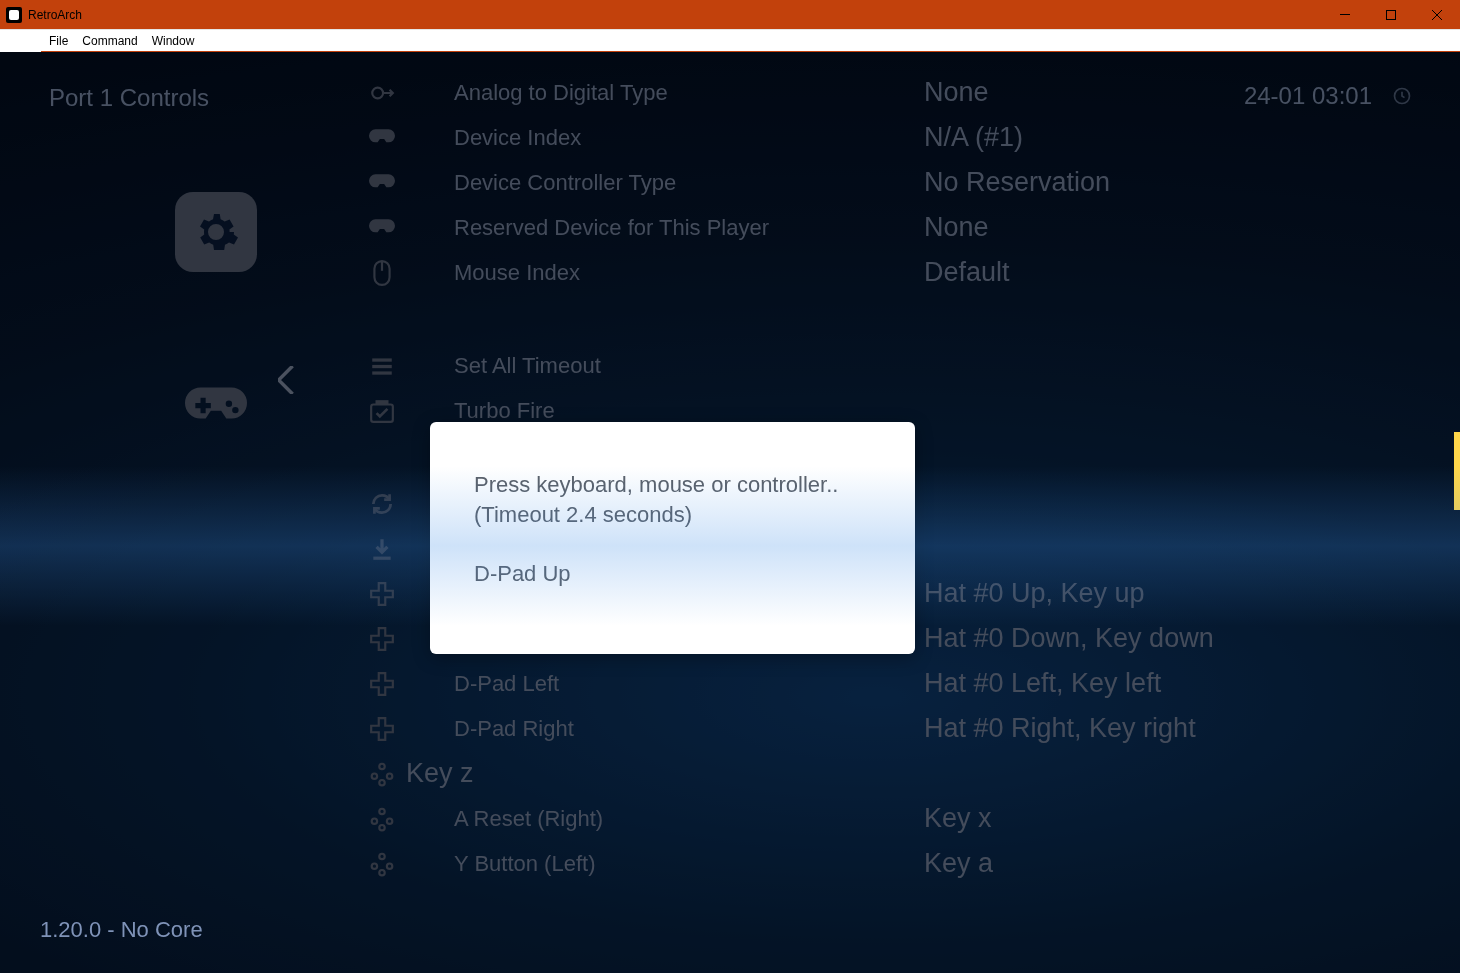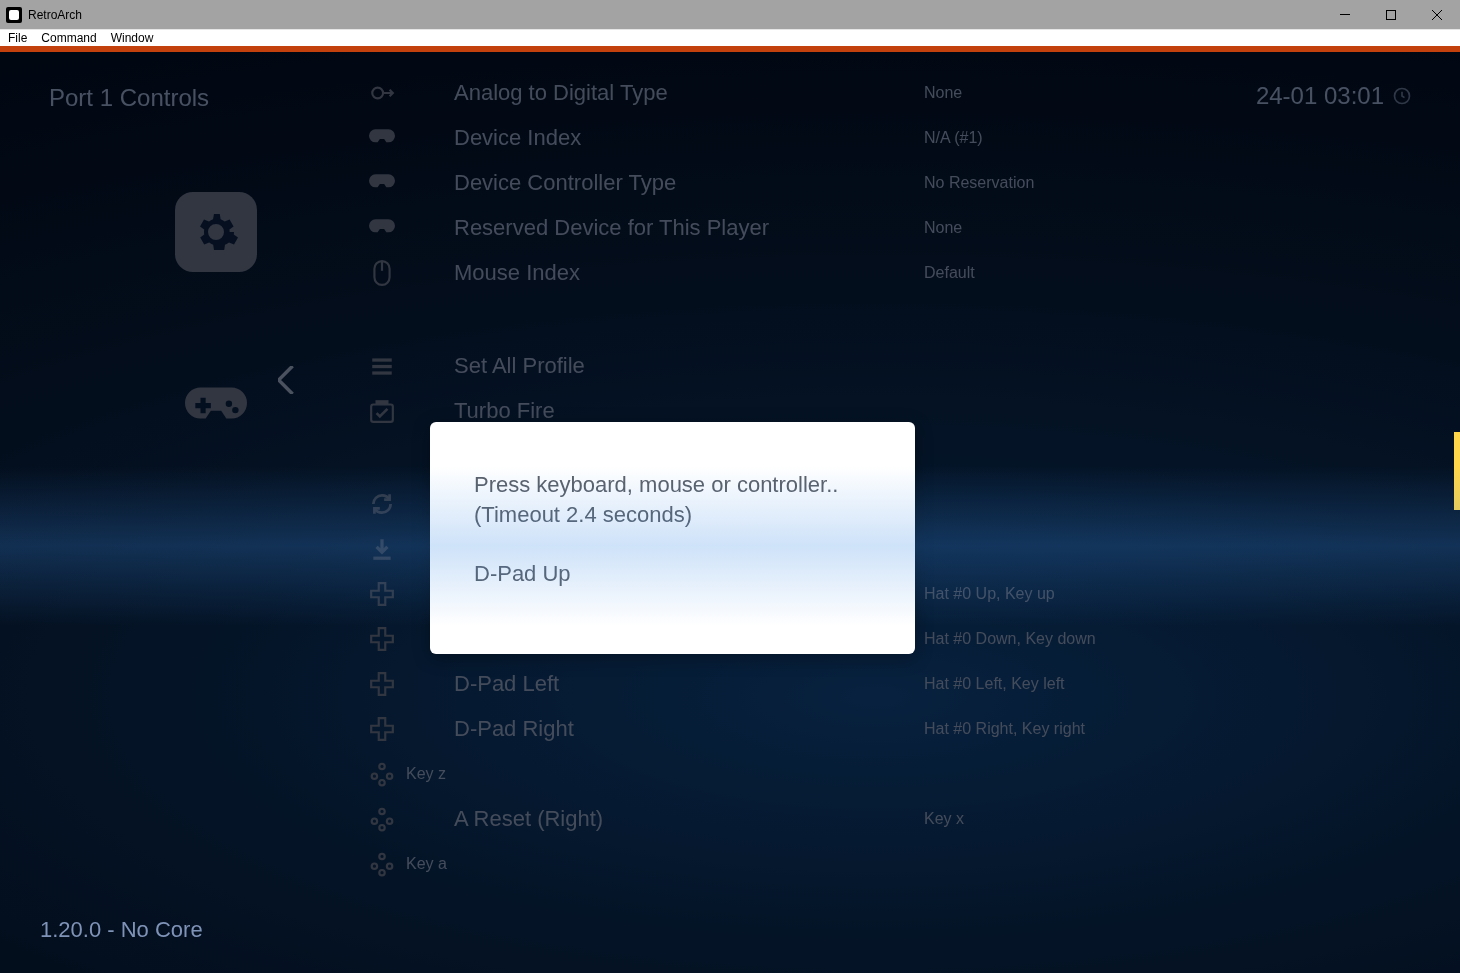--- a/index.html
+++ b/index.html
@@ -1,63 +1,63 @@
 <!DOCTYPE html>
 <html><head>
 <meta charset="utf-8">
 <style>
   * { margin:0; padding:0; box-sizing:border-box; font-family:"Segoe UI",Arial,sans-serif; }
   body { width:1460px; height:973px; background:#fff; overflow:hidden; }
 
   
   .titlebar { height:30px; display:flex; align-items:center; justify-content:space-between;
-              background:#a3a3a3; border-bottom:1px solid #e5e5e5; font-size:12px; }
+              background:#c2410c; border-bottom:1px solid #e5e5e5; font-size:12px; }
   .titlebar .left { display:flex; align-items:center; gap:6px; padding-left:6px; }
   .titlebar .app-icon { width:16px; height:16px; background:#000; border-radius:2px; position:relative; }
   .titlebar .app-icon::before { content:""; position:absolute; inset:3px; border-radius:2px; background:#fff; }
   .titlebar .wbtns { display:flex; }
   .titlebar .wbtn { width:46px; height:30px; display:flex; align-items:center; justify-content:center;
                     font-size:14px; color:#000; }
 
   
   .menubar { height:22px; display:flex; align-items:center; gap:14px; padding:0 8px;
-             font-size:12px; border-bottom:6px solid #c2410c; }
+             font-size:12px; border-bottom:1px solid #c2410c;margin-left:41px; }
 
   
   .viewport { position:relative; height:calc(100% - 52px);
               background:radial-gradient(ellipse 160% 90% at 60% 70%, #114a8b 0%, #0a2c55 30%,
                          #071c3a 55%, #04122a 80%, #030b1d 100%); color:#c2cfe3; }
   .viewport::after { 
      content:""; position:absolute; left:0; right:0; top:45%; height:160px;
      background:linear-gradient(180deg, rgba(40,110,200,0) 0%, rgba(60,140,230,.25) 50%, rgba(40,110,200,0) 100%);
      pointer-events:none; }
   .dim { position:absolute; inset:0; background:rgba(0,0,0,.55); }
 
   .page-title { position:absolute; top:32px; left:49px; font-size:24px; color:#9fb4d9; font-weight:400; }
   .clock { position:absolute; top:30px; right:48px; font-size:24px; color:#9fb4d9;
-           display:flex; align-items:center; gap:8px; }
+           display:flex; align-items:center; gap:20px; }
   .clock svg { width:20px; height:20px; opacity:.65; }
   .version { position:absolute; bottom:30px; left:40px; font-size:22px; color:#7f93b8; }
 
   
   .sidebar { position:absolute; top:140px; left:156px; width:120px; display:flex;
              flex-direction:column; align-items:center; gap:110px; }
   .settings-badge { width:82px; height:80px; background:#6d7891; border-radius:18px;
                     display:flex; align-items:center; justify-content:center; }
   .settings-badge svg { width:48px; height:48px; fill:#0d2347; }
   .controller-icon svg { width:62px; height:42px; fill:#6d7891; }
   .back-chevron { position:absolute; top:314px; left:278px; font-size:28px; color:#a6b5d2; }
 
   
   .main { position:absolute; top:18px; left:358px; right:20px; bottom:0; overflow:hidden; }
   .row { display:flex; align-items:center; height:45px; }
   .row .ic { width:48px; display:flex; justify-content:center; }
   .row .ic svg { width:26px; height:26px; fill:#6d7891; }
   .row .label { flex:0 0 470px; font-size:22px; color:#97a8c9;margin-left:48px; }
-  .row .value { font-size:16px; color:#97a8c9; }
+  .row .value { font-size:27px; color:#97a8c9; }
   .spacer { height:48px; }
 
   
   .dialog { position:absolute; top:370px; left:430px; width:485px; height:232px;
             background:#fff; border-radius:6px; color:#5b6068; font-size:22px;
             padding:48px 44px 0 44px; box-shadow:0 4px 18px rgba(0,0,0,.3); }
   .dialog p { line-height:1.35; }
   .dialog .target { margin-top:30px; }
 
   
@@ -177,21 +177,21 @@
       </div>
       <div class="spacer"></div>
       <div class="row">
         <div class="ic">
           <svg viewBox="0 0 24 24">
             <rect x="3" y="5" width="18" height="3" fill="#6d7891"></rect>
             <rect x="3" y="11" width="18" height="3" fill="#6d7891"></rect>
             <rect x="3" y="17" width="18" height="3" fill="#6d7891"></rect>
           </svg>
         </div>
-        <div class="label">Set All Profile</div>
+        <div class="label">Set All Timeout</div>
         <div class="value"></div>
       </div>
       <div class="row">
         <div class="ic">
           <svg viewBox="0 0 24 24">
             <rect x="2" y="6" width="20" height="16" rx="2" fill="none" stroke="#6d7891" stroke-width="2"></rect>
             <rect x="6" y="2" width="12" height="4" fill="#6d7891"></rect>
             <path d="M7 14l3 3 7-7" fill="none" stroke="#6d7891" stroke-width="2.5"></path>
           </svg>
         </div>
@@ -280,20 +280,21 @@
       </div>
       <div class="row">
         <div class="ic">
           <svg viewBox="0 0 24 24">
             <circle cx="12" cy="5" r="2.5" fill="none" stroke="#6d7891" stroke-width="2"></circle>
             <circle cx="5" cy="14" r="2.5" fill="none" stroke="#6d7891" stroke-width="2"></circle>
             <circle cx="19" cy="14" r="2.5" fill="none" stroke="#6d7891" stroke-width="2"></circle>
             <circle cx="12" cy="20" r="2.5" fill="none" stroke="#6d7891" stroke-width="2"></circle>
           </svg>
         </div>
+        <div class="label">Y Button (Left)</div>
         <div class="value">Key a</div>
       </div>
     </div>
 
   <div class="dim"></div>
 
   <div class="dialog">
     <p>Press keyboard, mouse or controller..</p>
     <p>(Timeout 2.4 seconds)</p>
     <p class="target">D-Pad Up</p>

